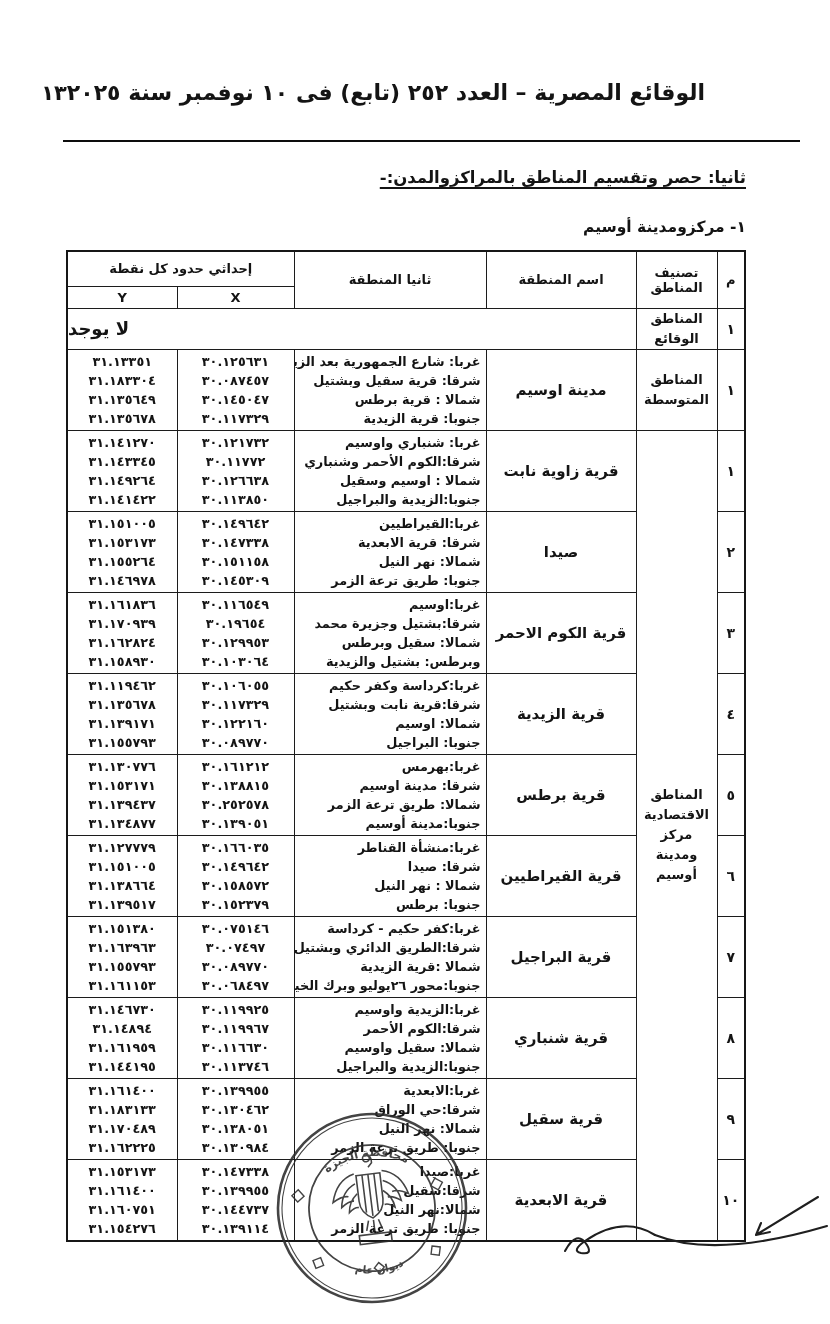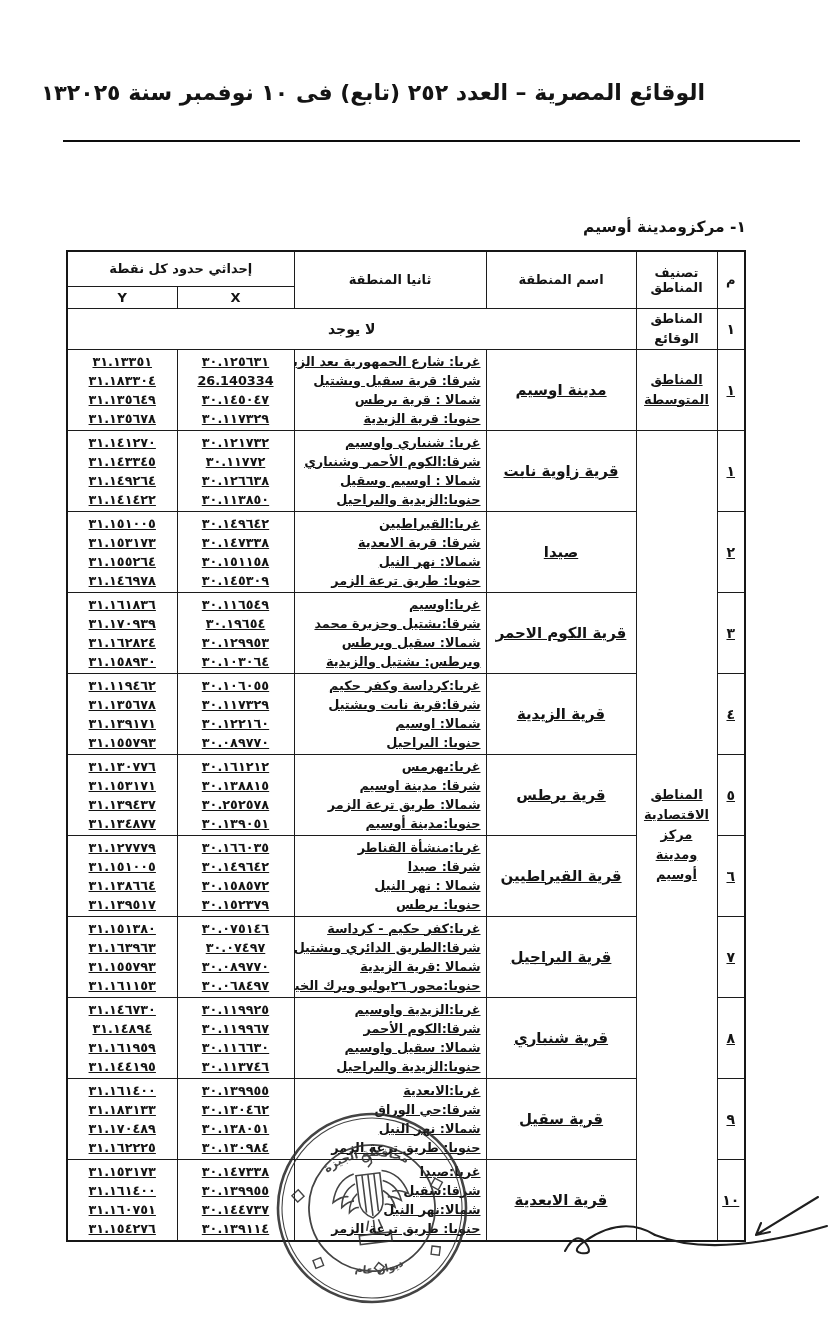--- a/index.html
+++ b/index.html
@@ -55,24 +55,24 @@
   col.c-bounds { width:192px; }
   col.c-x      { width:117px; }
   col.c-y      { width:110px; }
 
   .areas thead th { font-size:13px; text-align:center; font-weight:700; }
   .th-coords { height:35px; }
   .th-xy { height:22px; font-size:14px; font-family:"DejaVu Sans", sans-serif; }
   .cell-serial { text-align:center; font-size:14px; }
   .cell-class  { text-align:center; font-size:13px; line-height:20px; padding:0 2px; }
   .cell-name   { text-align:center; font-size:15px;margin-left:28px; }
-  .cell-none   { text-align:center; font-size:14px; height:38px; }
+  .cell-none   { text-align:left; font-size:18px; height:38px; }
   .cell-bounds { text-align:right; font-size:12.8px; padding:2px 5px 2px 2px; }
   .cell-x, .cell-y { text-align:center; font-size:12.8px; direction:ltr; }
-  .row-data td { height:80px;text-decoration:underline; }
+  .row-data td { height:80px; }
   .line { line-height:19px; white-space:nowrap; }
 
   
   .stamp {
     position:absolute; left:272px; top:1108px; width:200px; height:200px;
     opacity:.88; transform:rotate(-7deg);
     pointer-events:none;
   }
   
   .signature {
@@ -84,20 +84,21 @@
 <body>
 
 <div class="page">
 
   <div class="gz-header">
     <div class="gz-title">الوقائع المصرية – العدد ٢٥٢ (تابع) فى ١٠ نوفمبر سنة ٢٠٢٥</div>
     <div class="gz-pageno">١٣</div>
   </div>
   <div class="gz-rule"></div>
 
+  <div class="sec-heading">ثانيا: حصر وتقسيم المناطق بالمراكزوالمدن:-</div>
   <div class="sub-heading">١- مركزومدينة أوسيم</div>
 
   <table class="areas">
     <colgroup>
       <col class="c-serial">
         <col class="c-class">
         <col class="c-name">
       <col class="c-bounds">
         <col class="c-x">
         <col class="c-y">
@@ -126,21 +127,21 @@
           <td class="cell-class" rowspan="1">المناطق المتوسطة</td>
           <td class="cell-name">مدينة اوسيم</td>
           <td class="cell-bounds">
             <div class="line">غربا: شارع الجمهورية بعد الزيدية</div>
             <div class="line">شرقا: قرية سقيل وبشتيل</div>
             <div class="line">شمالا : قرية برطس</div>
             <div class="line">جنوبا: قرية الزيدية</div>
           </td>
           <td class="cell-x">
             <div class="line">٣٠.١٢٥٦٣١</div>
-            <div class="line">26.140334</div>
+            <div class="line">٣٠.٠٨٧٤٥٧</div>
             <div class="line">٣٠.١٤٥٠٤٧</div>
             <div class="line">٣٠.١١٧٣٢٩</div>
           </td>
           <td class="cell-y">
             <div class="line">٣١.١٣٣٥١</div>
             <div class="line">٣١.١٨٣٣٠٤</div>
             <div class="line">٣١.١٣٥٦٤٩</div>
             <div class="line">٣١.١٣٥٦٧٨</div>
           </td>
         </tr>

